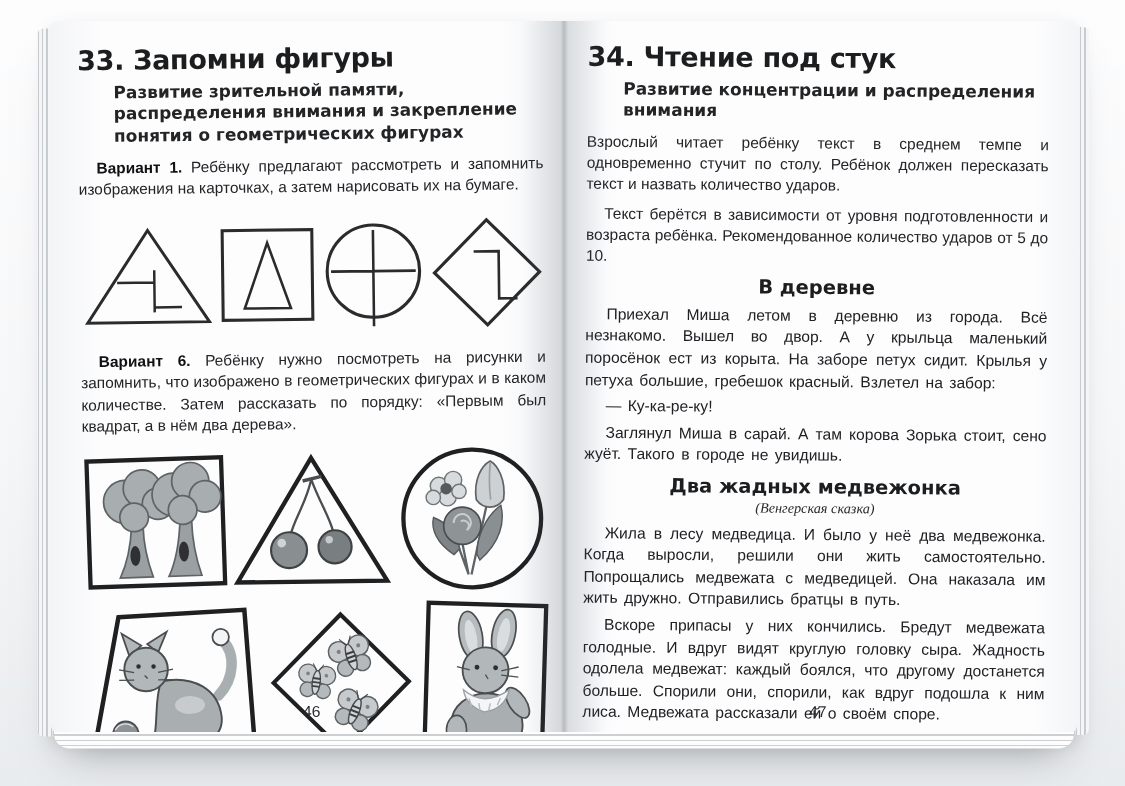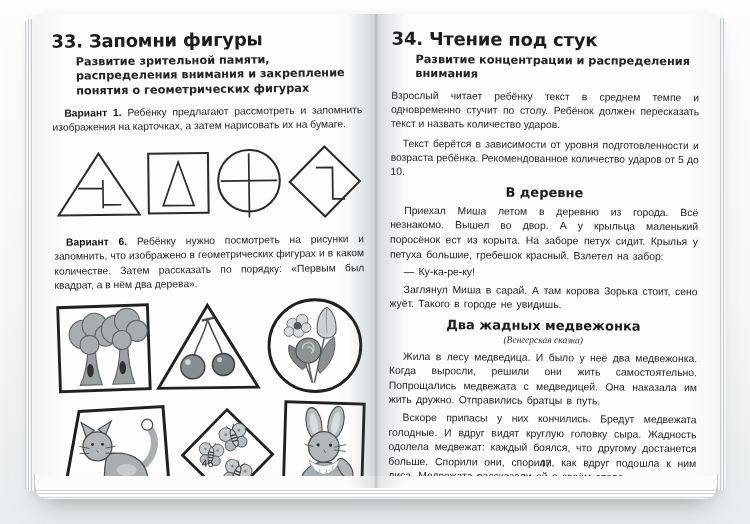--- a/index.html
+++ b/index.html
@@ -12,21 +12,21 @@
         box-shadow:0 22px 26px -10px rgba(70,76,82,.5),0 6px 12px rgba(70,76,82,.18);}
   .edge{position:absolute;background:repeating-linear-gradient(to right,#c7cbce 0 1px,#f4f5f6 1px 3px);}
   .edge-left{left:-9px;top:5px;bottom:-3px;width:10px;border-radius:4px 0 0 4px;}
   .edge-right{right:-8px;top:4px;bottom:-2px;width:9px;border-radius:0 4px 4px 0;}
   .edge-bottom{position:absolute;left:2px;right:2px;bottom:-11px;height:12px;
         border-radius:0 0 10px 10px;
         background:repeating-linear-gradient(to bottom,#fdfdfd 0 2.5px,#ccd0d3 2.5px 3.5px);}
   .gutter{position:absolute;left:50%;top:0;bottom:0;width:56px;transform:translateX(-50%);
         background:linear-gradient(to right,rgba(0,0,0,0) 0%,rgba(90,98,104,.16) 46%,rgba(60,66,72,.30) 50%,rgba(90,98,104,.14) 55%,rgba(0,0,0,0) 100%);
         pointer-events:none;z-index:5;}
-  .page{position:absolute;top:0;bottom:12px;width:342px;overflow:hidden;}
+  .page{position:absolute;top:0;bottom:0;width:342px;overflow:hidden;}
   .page.left{left:0;background:linear-gradient(to right,#f3f4f6 0%,#fdfdfe 10%,#fdfdfe 88%,#eceff1 100%);
         border-radius:4px 0 0 4px;}
   .page.right{right:0;background:linear-gradient(to left,#f4f5f7 0%,#fdfdfe 9%,#fdfdfe 90%,#edf0f2 100%);
         border-radius:0 4px 4px 0;}
   .content{position:absolute;inset:0;padding:16px 12px 6px 20px;}
   .page.left .content{transform:rotate(-.7deg);}
   .page.right .content{transform:rotate(.45deg);padding:16px 20px 6px 14px;}
   
   h1{margin:0 0 3px 0;font:bold 18px/1.15 "DejaVu Sans",sans-serif;color:#1c1d1f;letter-spacing:-.2px;}
   .subtitle{margin:0 0 7px 24px;font:bold 11.3px/1.3 "DejaVu Sans",sans-serif;color:#232426;}

